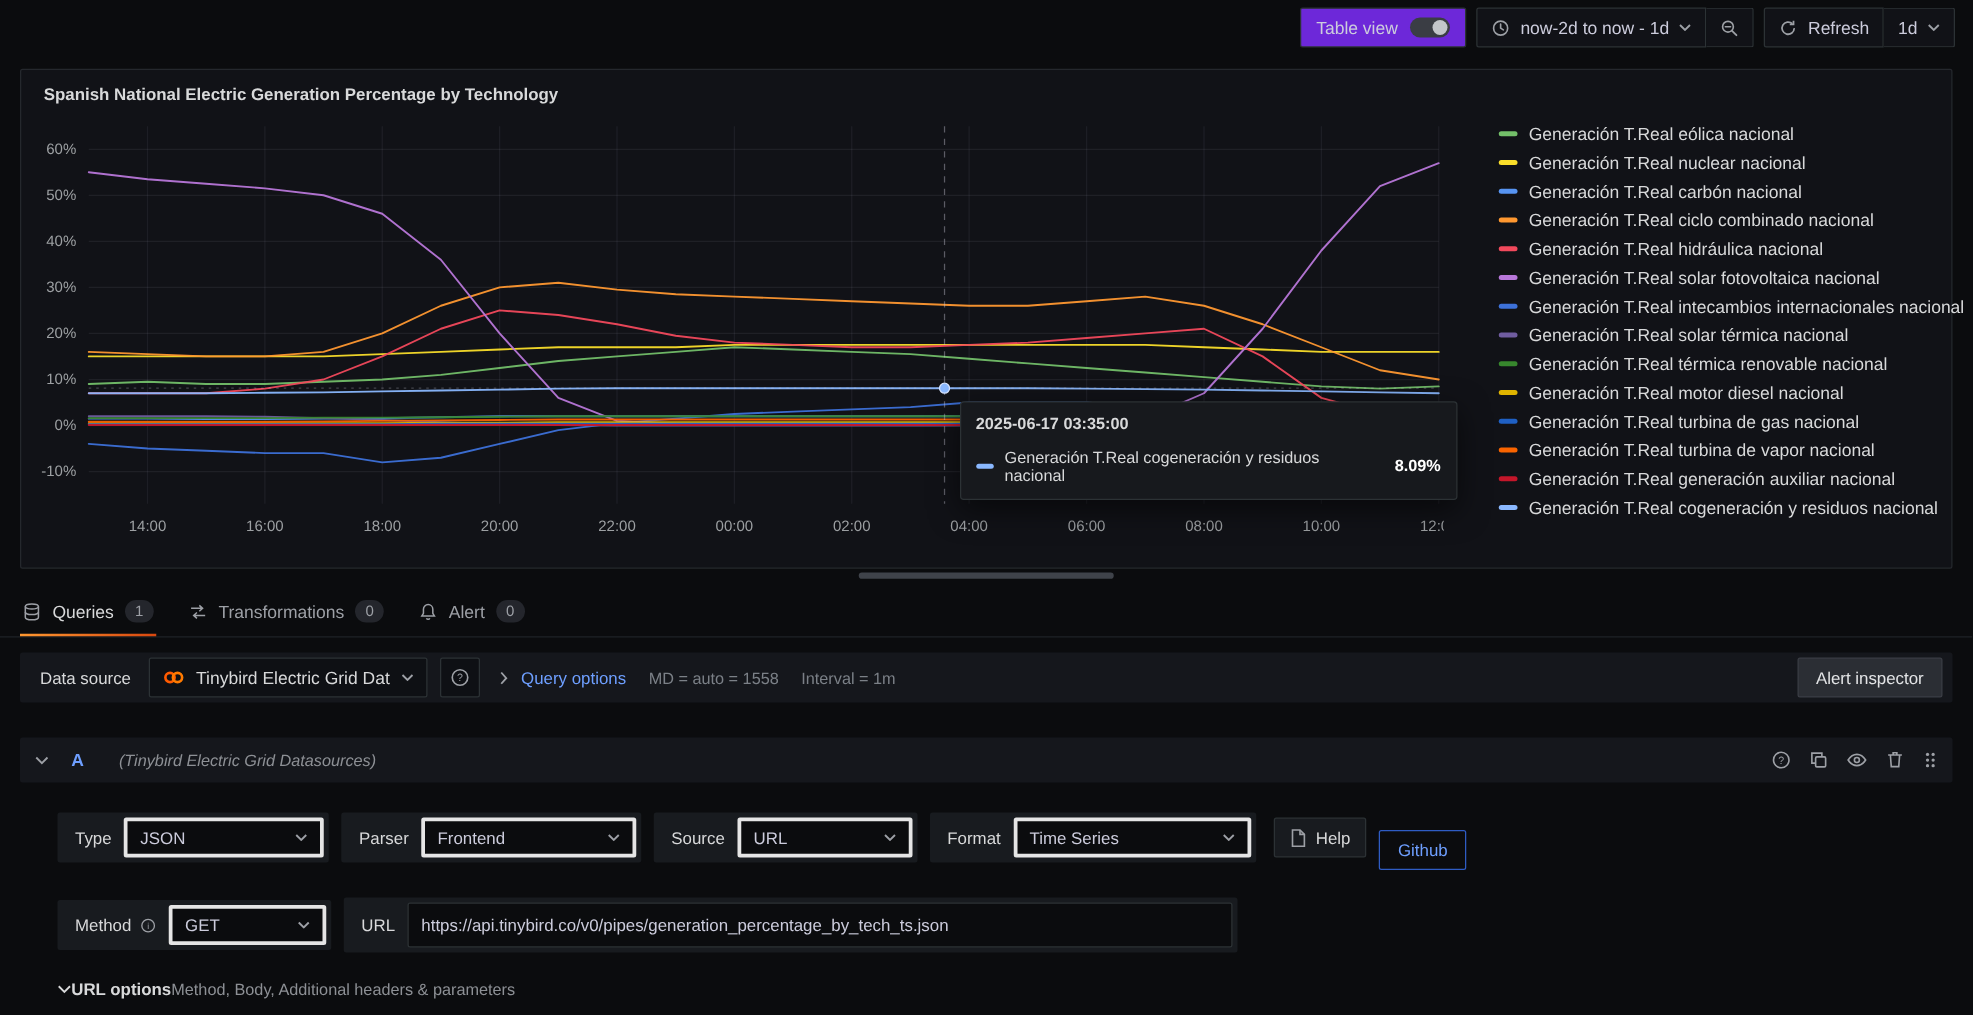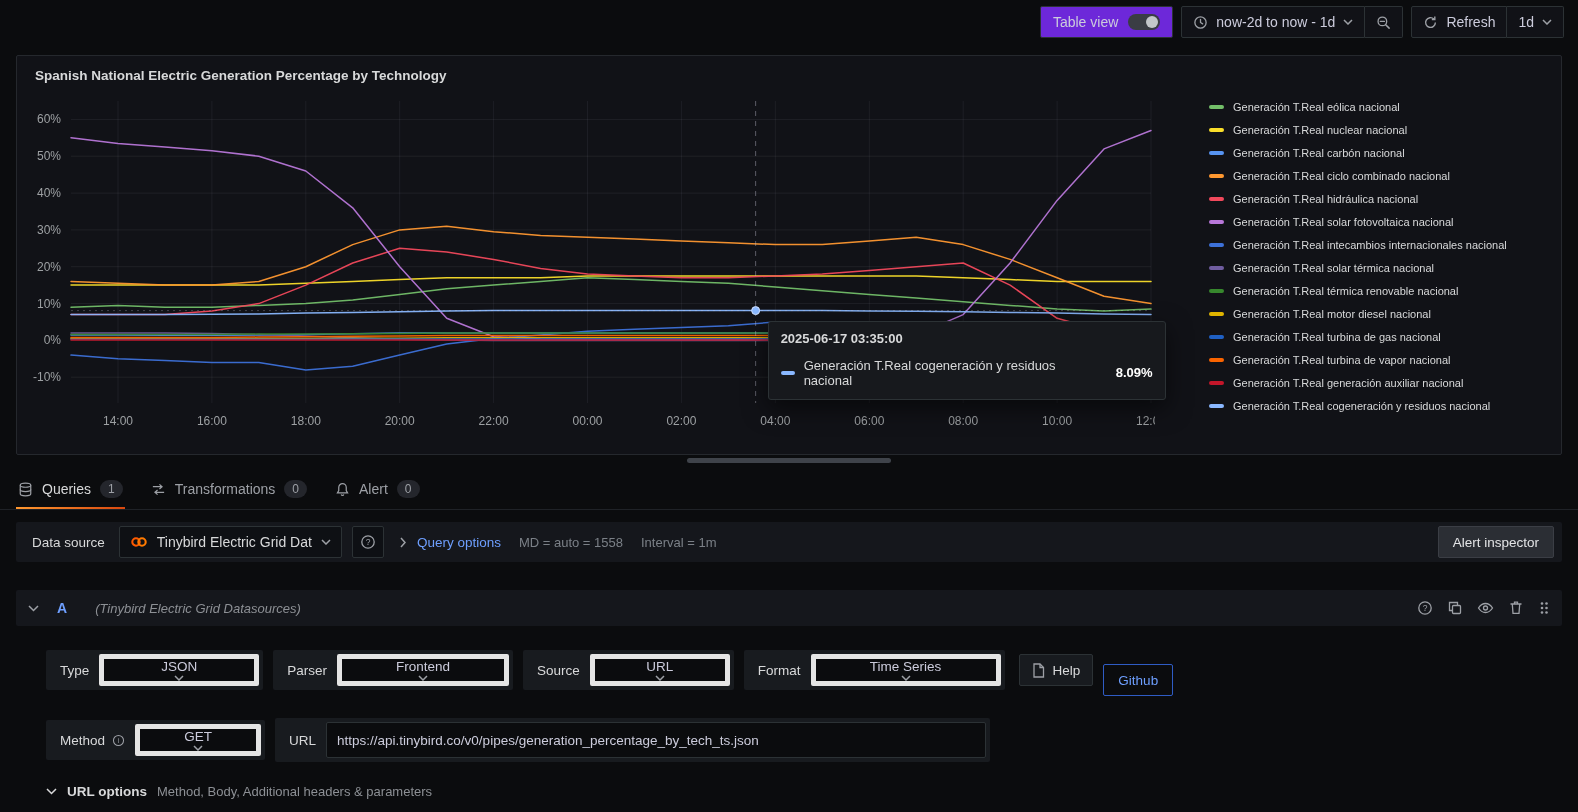--- a/index.html
+++ b/index.html
@@ -21,21 +21,21 @@
   .ico { color: #9da0a6; display: inline-flex; }
   
   .panel { margin: 11px 16px 0; background: #111217; border: 1px solid #25282d; border-radius: 2px; height: 400px; padding: 6px 8px; }
   .panel-title { font-size: 13.5px; font-weight: 700; color: #d8d9da; padding: 6px 10px 10px; cursor: pointer; }
   .chart-wrap { display: flex; }
   .plot { position: relative; width: 1140px; }
   #chart-svg text { font: 12px "Liberation Sans", sans-serif; fill: #9da0a3; }
   .legend { list-style: none; margin: 2px 0 0; padding: 0 0 0 44px; flex: 1; }
   .legend li { display: flex; align-items: center; gap: 9px; height: 23px; cursor: pointer; }
   .lg-swatch { width: 15px; height: 4px; border-radius: 2px; flex: none; }
-  .lg-label { font-size: 11px; color: #d8d9da; white-space: nowrap; }
+  .lg-label { font-size: 14px; color: #d8d9da; white-space: nowrap; }
   .tooltip { position: absolute; z-index: 5; background: #17191d; border: 1px solid #2c3235; border-radius: 3px; box-shadow: 0 8px 24px rgba(0,0,0,.55); min-width: 398px; }
   .tt-head { padding: 9px 12px 5px; font-weight: 700; color: #d8d9da; font-size: 13px; }
   .tt-row { display: flex; align-items: center; gap: 9px; padding: 7px 12px 11px; font-size: 13px; }
   .tt-swatch { width: 14px; height: 4px; border-radius: 2px; flex: none; }
   .tt-name { color: #d8d9da; }
   .tt-val { margin-left: auto; font-weight: 700; color: #ffffff; padding-left: 14px; }
   .scroll-thumb { width: 204px; height: 5px; border-radius: 3px; background: #3f434a; margin: 3px auto 0; cursor: pointer; }
   
   .tabs { display: flex; align-items: stretch; height: 41px; margin-top: 6px; border-bottom: 1px solid #1f2227; padding: 0 16px; gap: 24px; }
   .tab { display: flex; align-items: center; gap: 9px; color: #9da0a6; font-size: 14px; position: relative; cursor: pointer; padding: 0 2px; }
@@ -54,26 +54,26 @@
   .query-card { margin: 28px 16px 0; }
   .qc-header { background: #15171c; height: 36px; display: flex; align-items: center; gap: 10px; padding: 0 12px; border-radius: 2px; }
   .refid { color: #6e9fff; font-weight: 700; font-size: 14px; margin-left: 8px; }
   .ds-hint { color: #8d9095; font-style: italic; font-size: 13px; margin-left: 18px; }
   .qc-icons { margin-left: auto; display: flex; gap: 14px; color: #9da0a6; align-items: center; }
   .qc-icons span { cursor: pointer; display: inline-flex; }
   .qc-body { padding: 18px 0 0 30px; }
   .field-row { display: flex; gap: 10px; margin-bottom: 22px; align-items: center; }
   .fgroup { display: flex; align-items: center; background: #181b1f; padding: 4px; border-radius: 2px; }
   .fgroup .flabel { padding: 0 10px; font-size: 13.5px; font-weight: 500; color: #d8d9da; display: flex; align-items: center; gap: 7px; }
-  .select { height: 32px; background: #0b0c0e; border: 5px solid #e5e5e5; border-radius: 2px; display: flex; align-items: center; justify-content: space-between; padding: 0 10px; font-size: 13.5px; color: #ccccdc; cursor: pointer; flex-direction: column; }
+  .select { height: 32px; background: #0b0c0e; border: 3px solid #e5e5e5; border-radius: 2px; display: flex; align-items: center; justify-content: space-between; padding: 0 10px; font-size: 13.5px; color: #ccccdc; cursor: pointer; }
   .w160 { width: 160px; } .w172 { width: 172px; } .w140 { width: 140px; } .w190 { width: 190px; } .w126 { width: 126px; }
   .url-input { height: 36px; width: 660px; background: #0b0c0e; border: 1px solid #2c3235; border-radius: 2px; color: #ccccdc; font-size: 13.5px; padding: 0 10px; font-family: inherit; }
   .ghost-btn { height: 32px; display: flex; align-items: center; gap: 8px; padding: 0 12px; background: #181b1f; border: 1px solid #2c3235; border-radius: 2px; color: #d8d9da; font-size: 13.5px; font-weight: 500; cursor: pointer; font-family: inherit; }
   .github-btn { height: 32px; padding: 0 14px; background: transparent; border: 1px solid #2f5cc4; border-radius: 2px; color: #6e9fff; font-size: 13.5px; font-weight: 500; cursor: pointer; font-family: inherit; margin-top: 20px; }
-  .url-options { display: flex; align-items: center; gap: 10px; color: #d8d9da; cursor: pointer; }
+  .url-options { display: flex; align-items: center; color: #d8d9da; cursor: pointer; }
   .url-options b { font-size: 13.5px; }
   .uo-hint { color: #8d9095; font-size: 13px; font-weight: 400; }
   .gear-glyph { font-size: 14px; line-height: 1; }
 </style>
 </head>
 <body>
 
 <header class="topbar">
   <div class="tv-box">
     <span>Table view</span>

